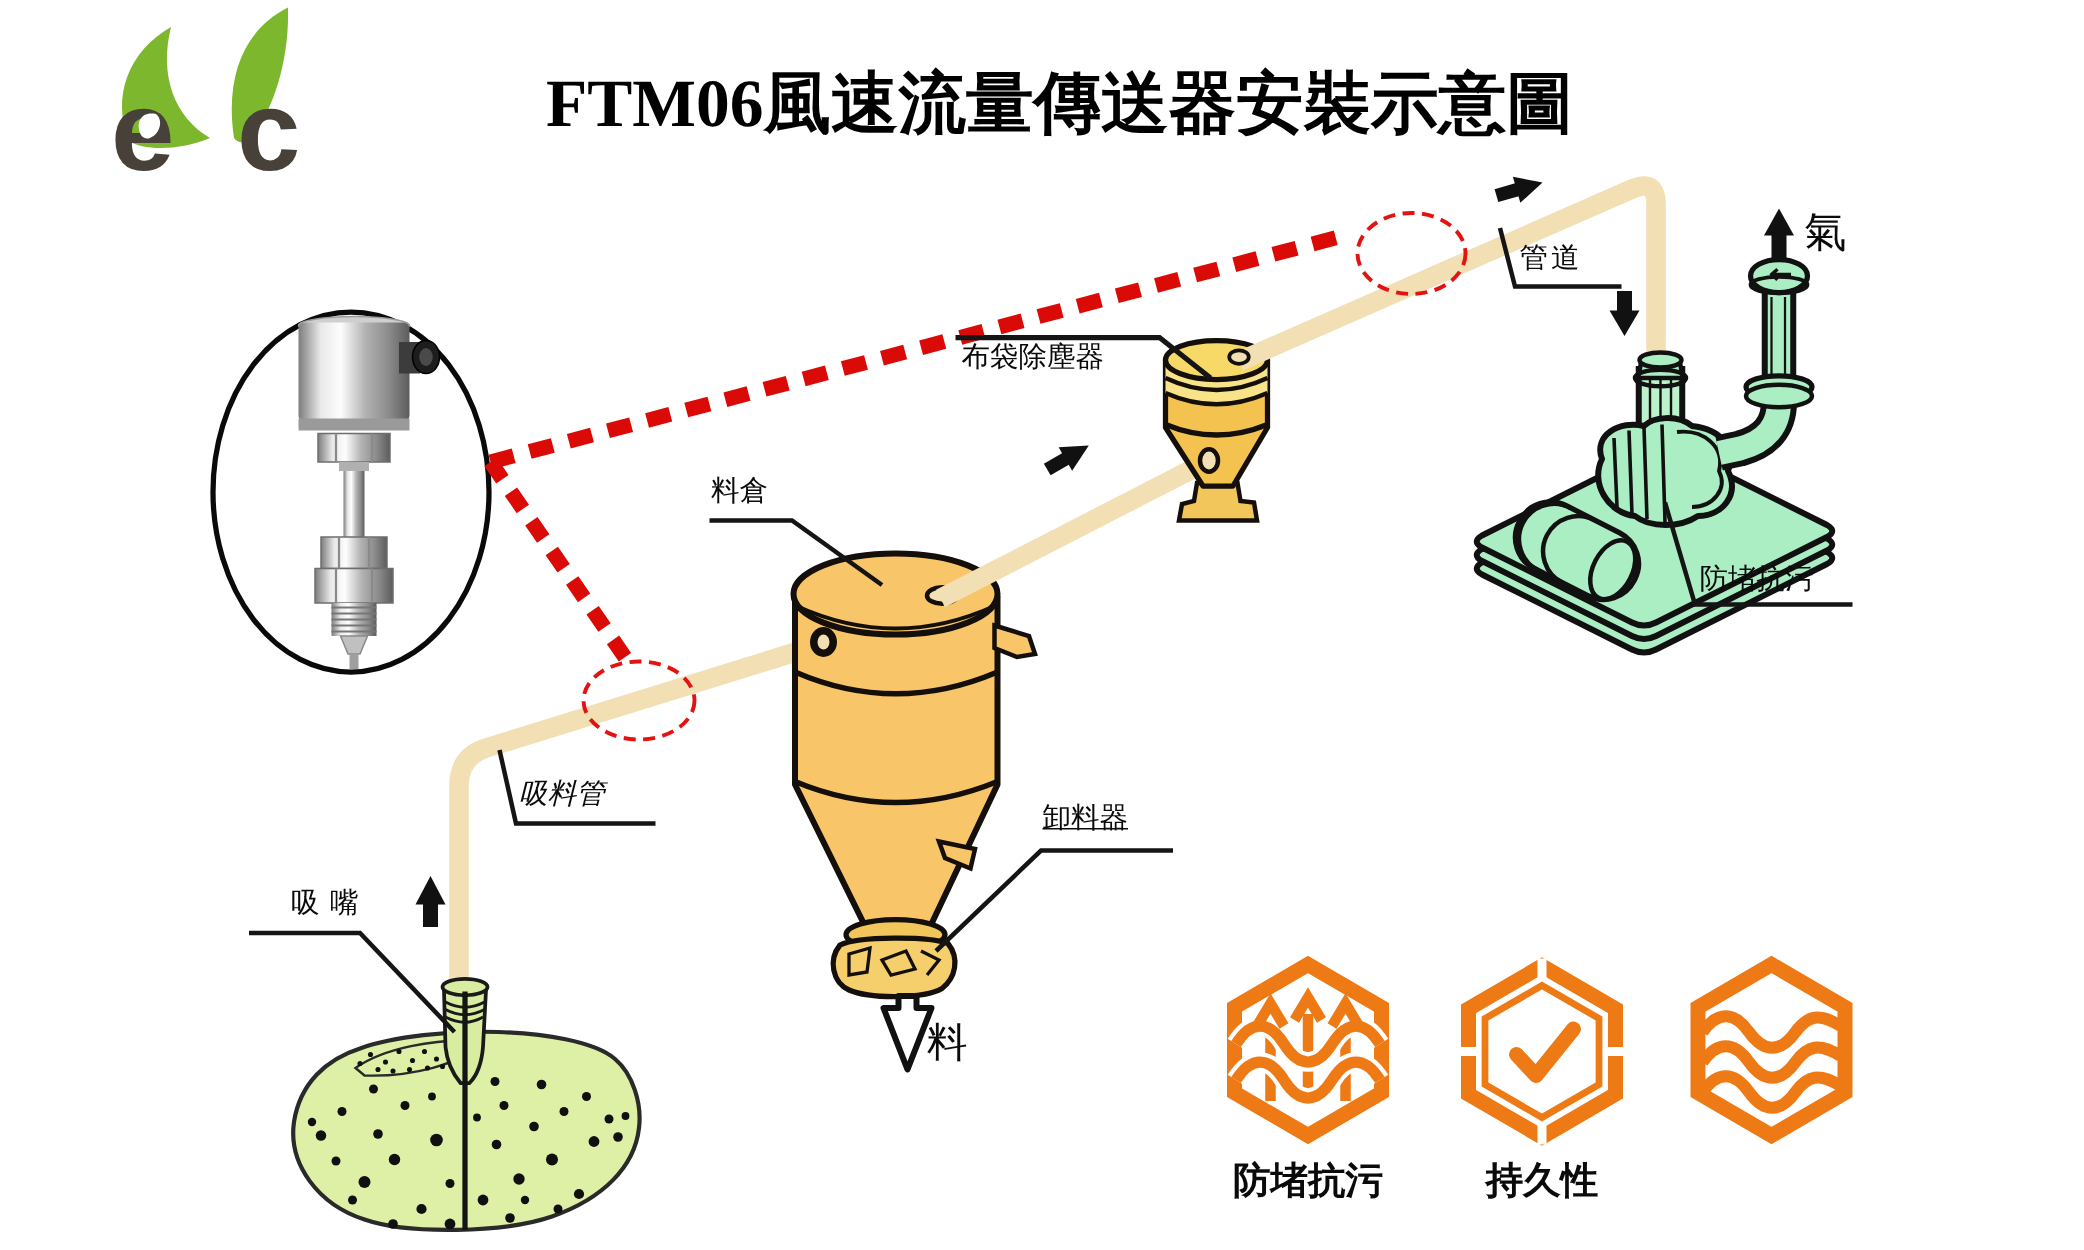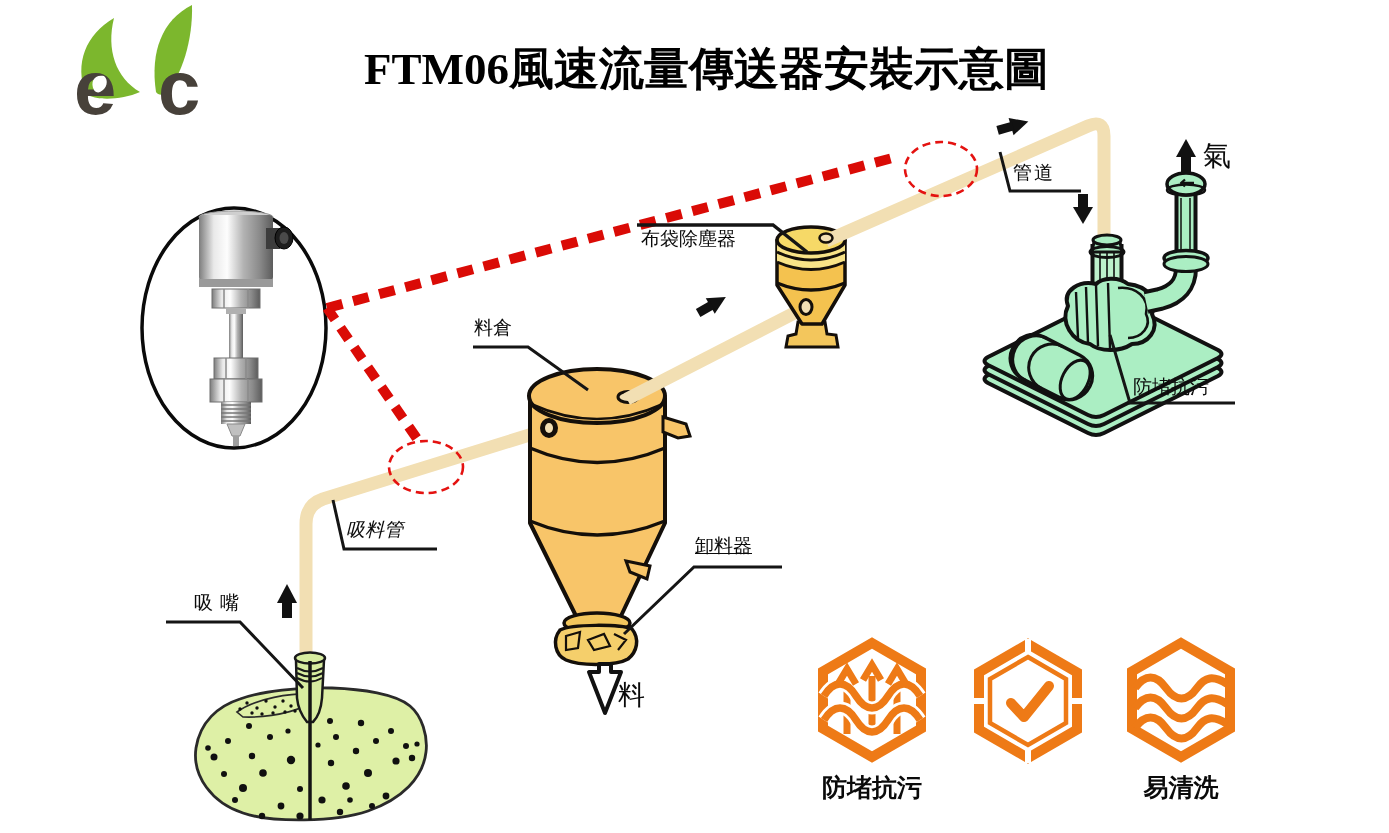--- a/index.html
+++ b/index.html
@@ -280,15 +280,15 @@
   <div class="lbl" style="left:1203px;top:142px;font-size:28px;">氣</div>
   <div class="lbl" style="left:641px;top:229px;">布袋除塵器</div>
   <div class="lbl" style="left:474px;top:318px;">料倉</div>
   <div class="lbl" style="left:346px;top:520px;font-style:italic;">吸料管</div>
   <div class="lbl" style="left:194px;top:593px;letter-spacing:7px;">吸嘴</div>
   <div class="lbl" style="left:695px;top:536px;text-decoration:underline;">卸料器</div>
   <div class="lbl" style="left:618px;top:682px;font-size:27px;">料</div>
   <div class="lbl" style="left:1133px;top:377px;">防堵抗污</div>
 
   <div class="feature-label" style="left:762px;">防堵抗污</div>
-  <div class="feature-label" style="left:1071px;">易清洗</div>
+  <div class="feature-label" style="left:918px;">持久性</div>
 
 </div>
 
 </body></html>

